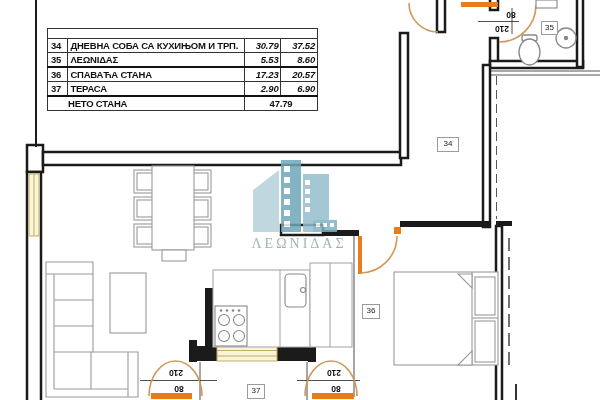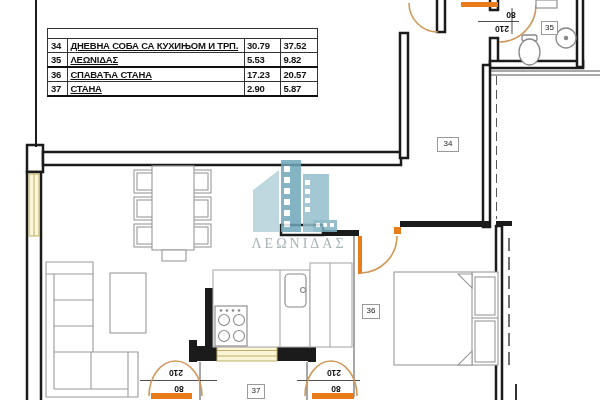--- a/index.html
+++ b/index.html
@@ -7,22 +7,22 @@
           font-family:"Liberation Sans","DejaVu Sans",sans-serif;}
   .plan-svg{position:absolute;left:0;top:0;}
   
   .area-table{position:absolute;left:47px;top:28px;width:271px;border-collapse:collapse;
               font-size:9.5px;font-weight:700;color:#111;letter-spacing:-0.2px;}
   .area-table td{border:1px solid #333;padding:0 2px;height:13px;line-height:13px;white-space:nowrap;overflow:hidden;}
   .area-table tr.hdr td{height:9px;line-height:9px;border-bottom:1px solid #333;}
   .area-table{border:1.5px solid #111;}
   .area-table tr.thick td{border-bottom:2px solid #111;}
   .area-table td.num{width:18px;text-align:left;padding-left:3px;}
-  .area-table td.nm{width:175px;text-align:left;text-decoration:underline;}
-  .area-table td.v{width:39px;text-align:left;}
+  .area-table td.nm{width:175px;text-align:left;}
+  .area-table td.v{width:39px;text-align:right;font-style:italic;}
   .area-table td.tot-l{padding-left:20px;border-right:none;}
   .area-table td.tot-v{text-align:center;}
   
   .roombox{position:absolute;border:1px solid #9a9a9a;background:#fff;color:#222;
            font-size:8px;font-weight:400;text-align:center;line-height:12px;}
   
   .dim{position:absolute;color:#111;font-size:8.5px;font-weight:700;text-align:center;
        transform:rotate(180deg);line-height:11px;}
 </style>
 </head>
@@ -227,33 +227,37 @@
     <tr>
       <td class="num">34</td>
       <td class="nm">ДНЕВНА СОБА СА КУХИЊОМ И ТРП.</td>
       <td class="v">30.79</td>
       <td class="v">37.52</td>
     </tr>
     <tr class="thick">
       <td class="num">35</td>
       <td class="nm">ΛΕΩΝΙΔΑΣ</td>
       <td class="v">5.53</td>
-      <td class="v">9.82</td>
+      <td class="v">8.60</td>
     </tr>
     <tr>
       <td class="num">36</td>
       <td class="nm">СПАВАЋА СТАНА</td>
       <td class="v">17.23</td>
       <td class="v">20.57</td>
     </tr>
     <tr class="thick">
       <td class="num">37</td>
-      <td class="nm">СТАНА</td>
+      <td class="nm">ТЕРАСА</td>
       <td class="v">2.90</td>
-      <td class="v">5.87</td>
+      <td class="v">6.90</td>
+    </tr>
+    <tr>
+      <td class="tot-l" colspan="2">НЕТО СТАНА</td>
+      <td class="tot-v" colspan="2">47.79</td>
     </tr>
   </tbody>
     </table>
 
   <div class="roombox" style="left:437px;top:137px;width:20px;height:13px;">34</div>
   <div class="roombox" style="left:541px;top:21px;width:15px;height:12px;line-height:11px;">35</div>
   <div class="roombox" style="left:362px;top:304px;width:16px;height:13px;">36</div>
   <div class="roombox" style="left:247px;top:384px;width:16px;height:13px;">37</div>
 
   <div class="dim" style="left:500px;top:9px;width:22px;">80</div>

